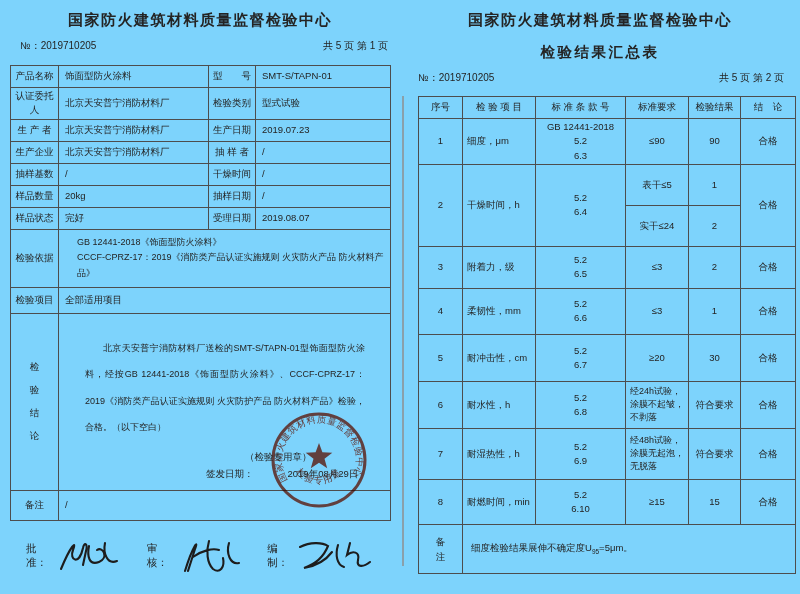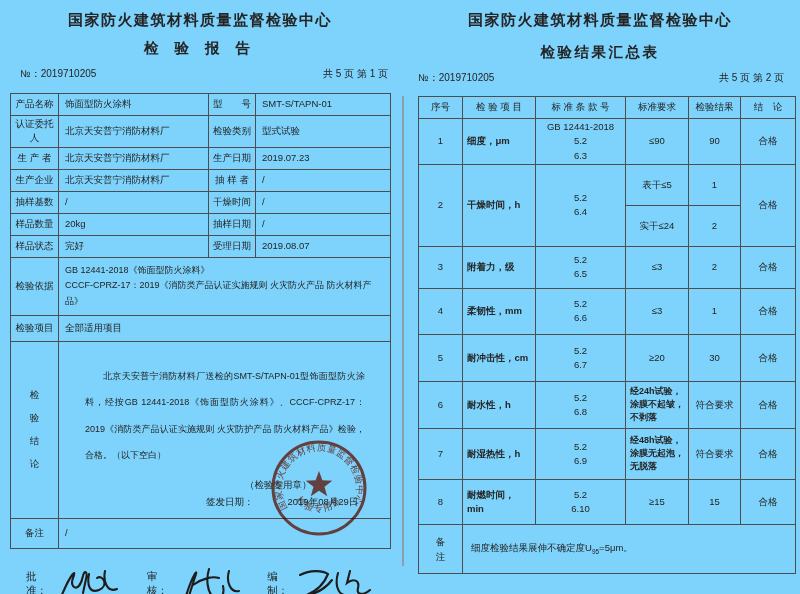--- a/index.html
+++ b/index.html
@@ -20,52 +20,51 @@
   .meta{display:flex;justify-content:space-between;font-size:10px;margin:9px 12px 0 20px;}
   .page-right .meta{margin:9px 16px 0 18px;}
 
   table{border-collapse:collapse;table-layout:fixed;}
   td{border:1px solid #4d4d4d;font-size:9.5px;padding:1px 4px;vertical-align:middle;line-height:1.5;}
   .info-table{margin:12px 0 0 10px;width:380px;}
   .results-table{margin:11px 0 0 18px;width:377px;}
   .lbl{text-align:center;padding:1px 2px;}
   .val{text-align:left;padding-left:6px;}
   .pre{white-space:pre-line;}
-  .basis-cell{font-size:9px;line-height:1.7;padding-left:6px;}
+  .basis-cell{font-size:9px;line-height:1.7;padding-left:18px;}
   .items-cell{padding-left:6px;}
 
   .conc-label div{text-align:center;margin:9px 0;}
   .conc-cell{position:relative;vertical-align:top;padding:16px;}
   .conc-text{font-size:9px;line-height:2.95;text-indent:2em;text-align:justify;padding:5px 9px 0 10px;}
   .seal-note{position:absolute;left:186px;top:136px;font-size:9.5px;z-index:3;}
   .issue-line{position:absolute;left:147px;top:153px;font-size:9.5px;z-index:3;white-space:nowrap;}
   .issue-date{margin-left:34px;text-align:center;}
   .stamp{position:absolute;left:210px;top:96px;width:100px;height:100px;z-index:2;
          mix-blend-mode:multiply;opacity:.9;overflow:visible;}
 
   .cell-c{text-align:center;}
-  .cell-l{text-align:left;font-weight:bold;}
+  .cell-l{text-align:left;}
   .req-small{font-size:9px;line-height:1.45;}
   .remark-label div{text-align:center;line-height:1.6;}
   .remark-text{padding-left:8px;font-size:9.5px;}
   sub{font-size:6.5px;}
 
   .sign-row{display:flex;align-items:center;margin:16px 0 0 26px;font-size:10.5px;}
   .sign-row .slabel{margin-right:4px;}
   .sig{margin-right:22px;}
   .sig svg{display:block;}
 </style>
 </head>
 <body>
 
 <div class="sheet">
 
   <div class="page page-left">
     <div class="center-title">国家防火建筑材料质量监督检验中心</div>
-    <div class="doc-title">检 验 报 告</div>
     <div class="meta">
       <span><span>№：</span><span>2019710205</span></span>
       <span>共 5 页 第 1 页</span>
     </div>
 
     <table class="info-table">
       <colgroup>
           <col style="width:48px">
           <col style="width:150px">
           <col style="width:47px">

